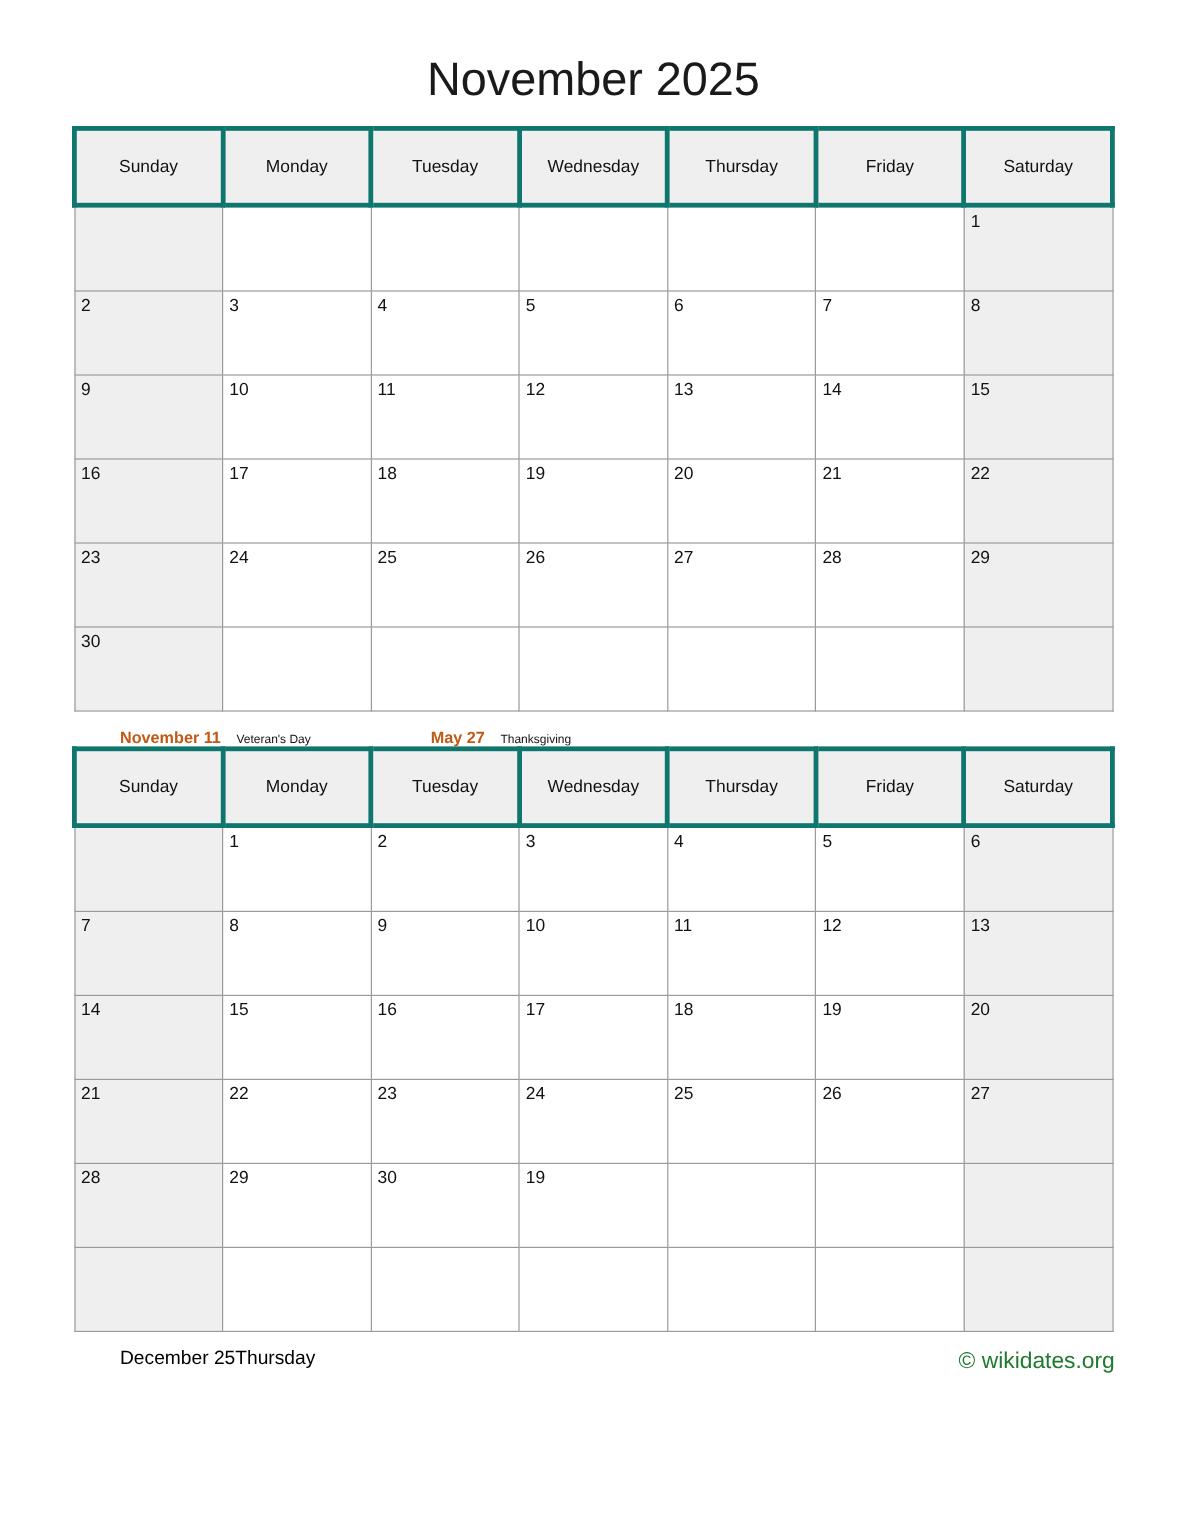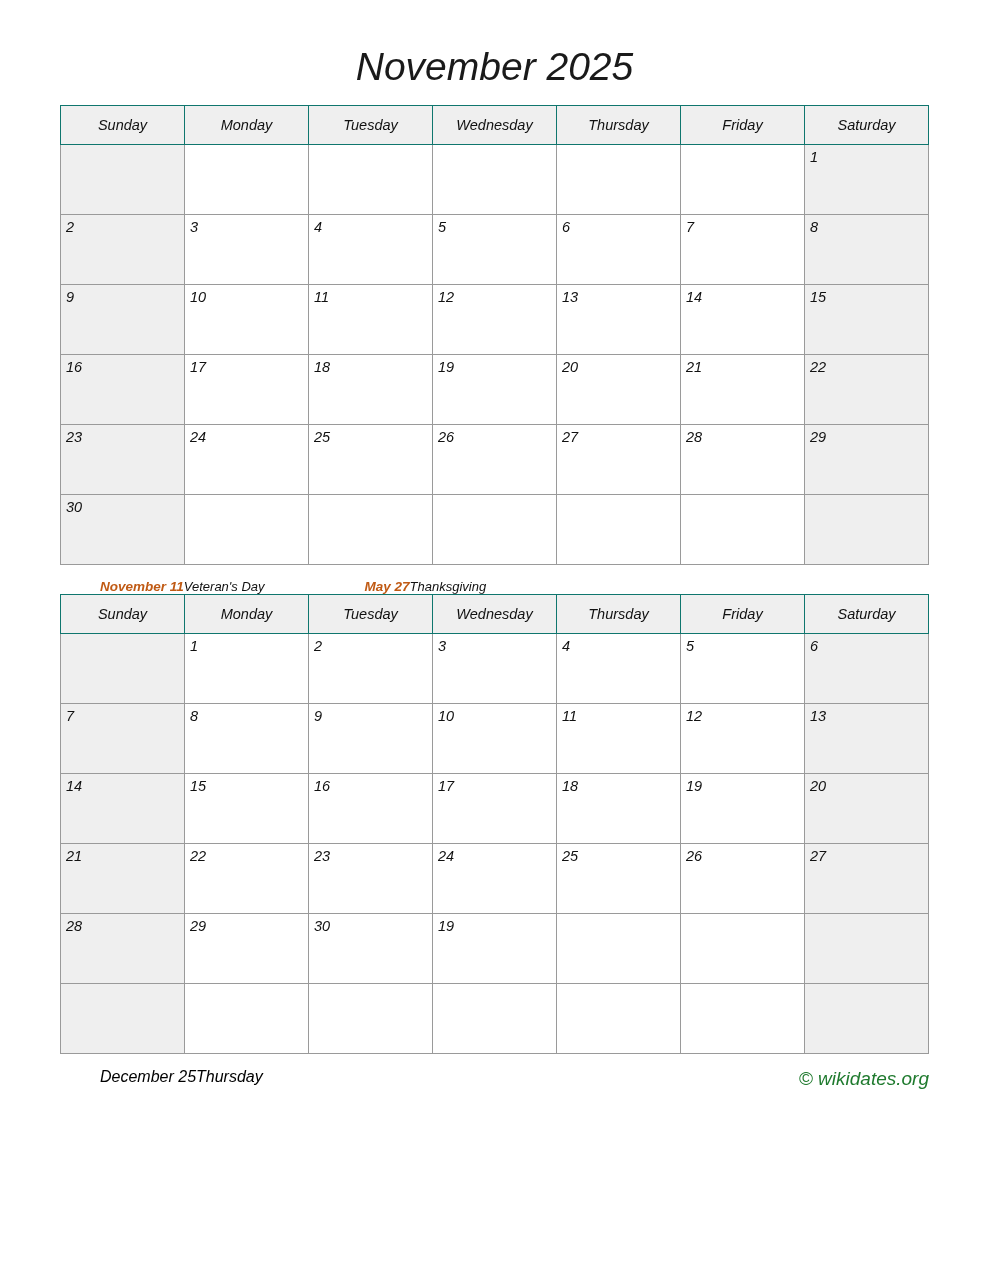--- a/index.html
+++ b/index.html
@@ -13,21 +13,20 @@
     font-family: "Liberation Sans", sans-serif;
     color: #000000;
     position: relative;
     overflow: hidden;
   }
   .page {
     width: 989px;
     height: 1152px;
     box-sizing: border-box;
     padding: 0;
-    font-style: italic;
   }
   .month-block {
     width: 869px;
     margin: 0 auto;
   }
   .month-title {
     text-align: center;
     font-size: 39px;
     font-weight: normal;
     letter-spacing: 0px;
@@ -40,28 +39,28 @@
   #december-block .month-title {
     padding-top: 28px;
     padding-bottom: 16px;
   }
   table.cal {
     border-collapse: collapse;
     width: 869px;
     table-layout: fixed;
   }
   table.cal th {
-    border: 1px solid #0f766e;
+    border: 4px solid #0f766e;
     background: #efefef;
     font-size: 14.5px;
     font-weight: normal;
     color: #111111;
     text-align: center;
     height: 24px;
-    padding: 7px 0;
+    padding: 18px 0;
   }
   table.cal td {
     border: 1px solid #9a9a9a;
     height: 65px;
     vertical-align: top;
     font-size: 14.5px;
     color: #111111;
     padding: 4px 0 0 5px;
     background: #ffffff;
   }
@@ -87,21 +86,22 @@
   .legend .entry.second {
     margin-left: 100px;
   }
   .legend .hol-date {
     color: #c05a14;
     font-weight: bold;
     font-size: 13.5px;
   }
   .legend .hol-name {
     color: #111111;
-    font-size: 13px;
+    font-size: 10px;
+    margin-left: 13px;
   }
   .footer-row {
     width: 869px;
     margin: 0 auto;
     padding-top: 14px;
     display: flex;
     align-items: flex-start;
     justify-content: space-between;
   }
   .footer-left {

